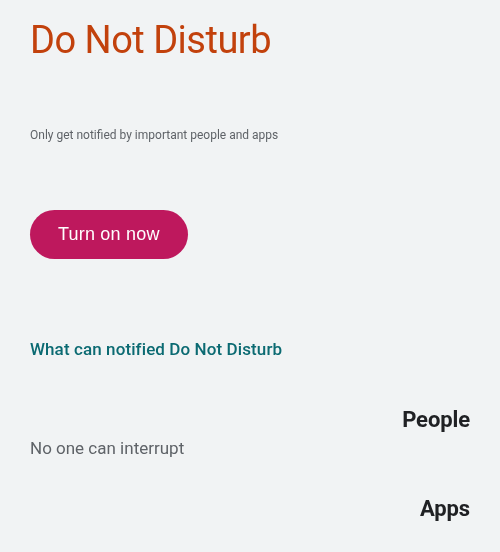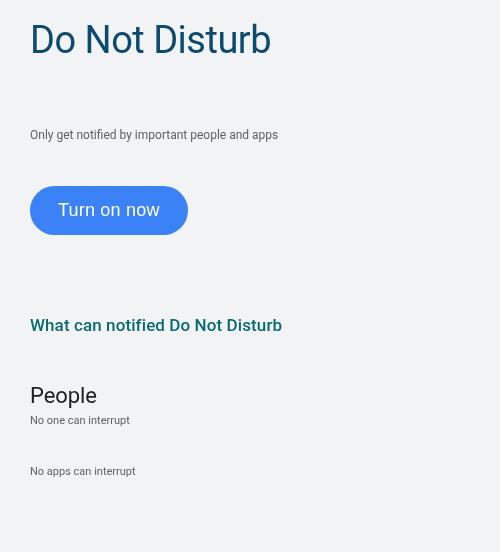--- a/index.html
+++ b/index.html
@@ -11,66 +11,67 @@
       width: 500px;
       height: 552px;
       background-color: #f1f3f4;
       font-family: 'Roboto', 'Segoe UI', Arial, sans-serif;
       padding: 0 30px;
       overflow: hidden;
     }
     .page-title {
       font-size: 38px;
       font-weight: 400;
-      color: #0c4a6e;
+      color: #c2410c;
       margin-top: 18px;
       letter-spacing: -0.5px;
     }
     .subtitle {
       font-size: 12px;
       font-weight: 400;
       color: #5f6368;
       margin-top: 65px;
       line-height: 1.4;
     }
     .turn-on-button {
       display: inline-block;
-      background-color: #3b82f6;
+      background-color: #be185d;
       color: #ffffff;
       font-size: 18px;
       font-weight: 500;
       padding: 14px 28px;
       border-radius: 30px;
       border: none;
-      margin-top: 42px;
+      margin-top: 66px;
       cursor: pointer;
       letter-spacing: 0.2px;
     }
     .section-header {
       font-size: 17px;
       font-weight: 500;
       color: #0b6a72;
       margin-top: 80px;
       letter-spacing: 0.1px;
     }
     .setting-item {
       margin-top: 38px;
       cursor: pointer;
     }
     .setting-item:nth-of-type(2) {
       margin-top: 48px;
     }
     .setting-title {
       font-size: 22px;
-      font-weight: 400;
+      font-weight: 700;
       color: #202124;
       letter-spacing: -0.1px;
+      text-align: right;
     }
     .setting-value {
-      font-size: 11px;
+      font-size: 17px;
       font-weight: 400;
       color: #5f6368;
       margin-top: 6px;
     }
   </style>
 </head>
 <body>
 
 
 
@@ -81,17 +82,17 @@
 <button class="turn-on-button">Turn on now</button>
 
 <div class="section-header">What can notified Do Not Disturb</div>
 
 <div class="setting-item">
   <div class="setting-title">People</div>
   <div class="setting-value">No one can interrupt</div>
 </div>
 
 <div class="setting-item">
-  <div class="setting-value">No apps can interrupt</div>
+  <div class="setting-title">Apps</div>
 </div>
 
 
 
 
 </body></html>

